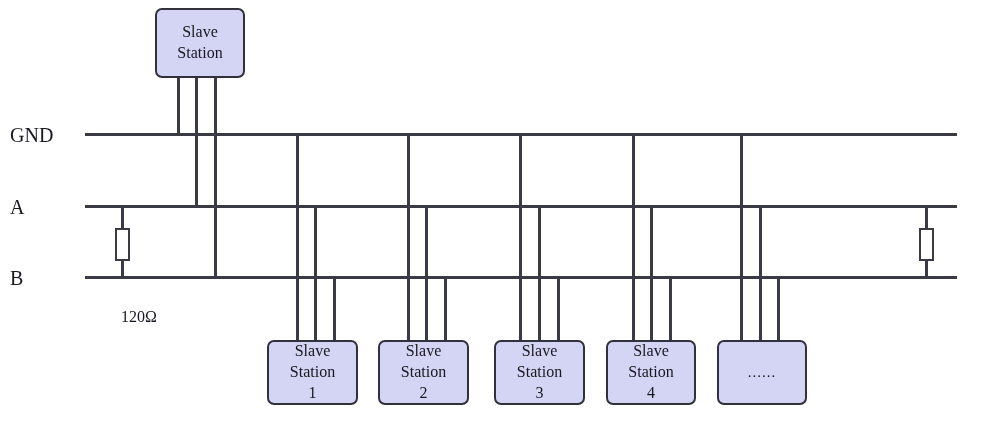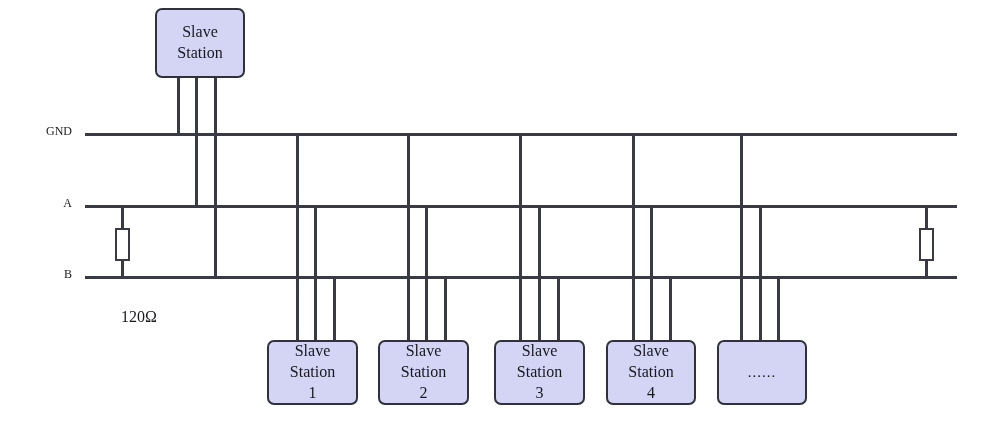--- a/index.html
+++ b/index.html
@@ -47,23 +47,22 @@
     box-sizing:border-box;
     width:15px;height:33px;
     background:#ffffff;
     border:2px solid #3a3a44;
     z-index:4;
   }
 
   
   .blabel{
     position:absolute;
-    font-size:12px;
+    font-size:20px;
     color:#18181f;
-    text-align:right;
     white-space:nowrap;
   }
   .rlabel{
     position:absolute;
     font-size:16px;
     color:#18181f;
     text-align:center;
     white-space:nowrap;
   }
 </style>

